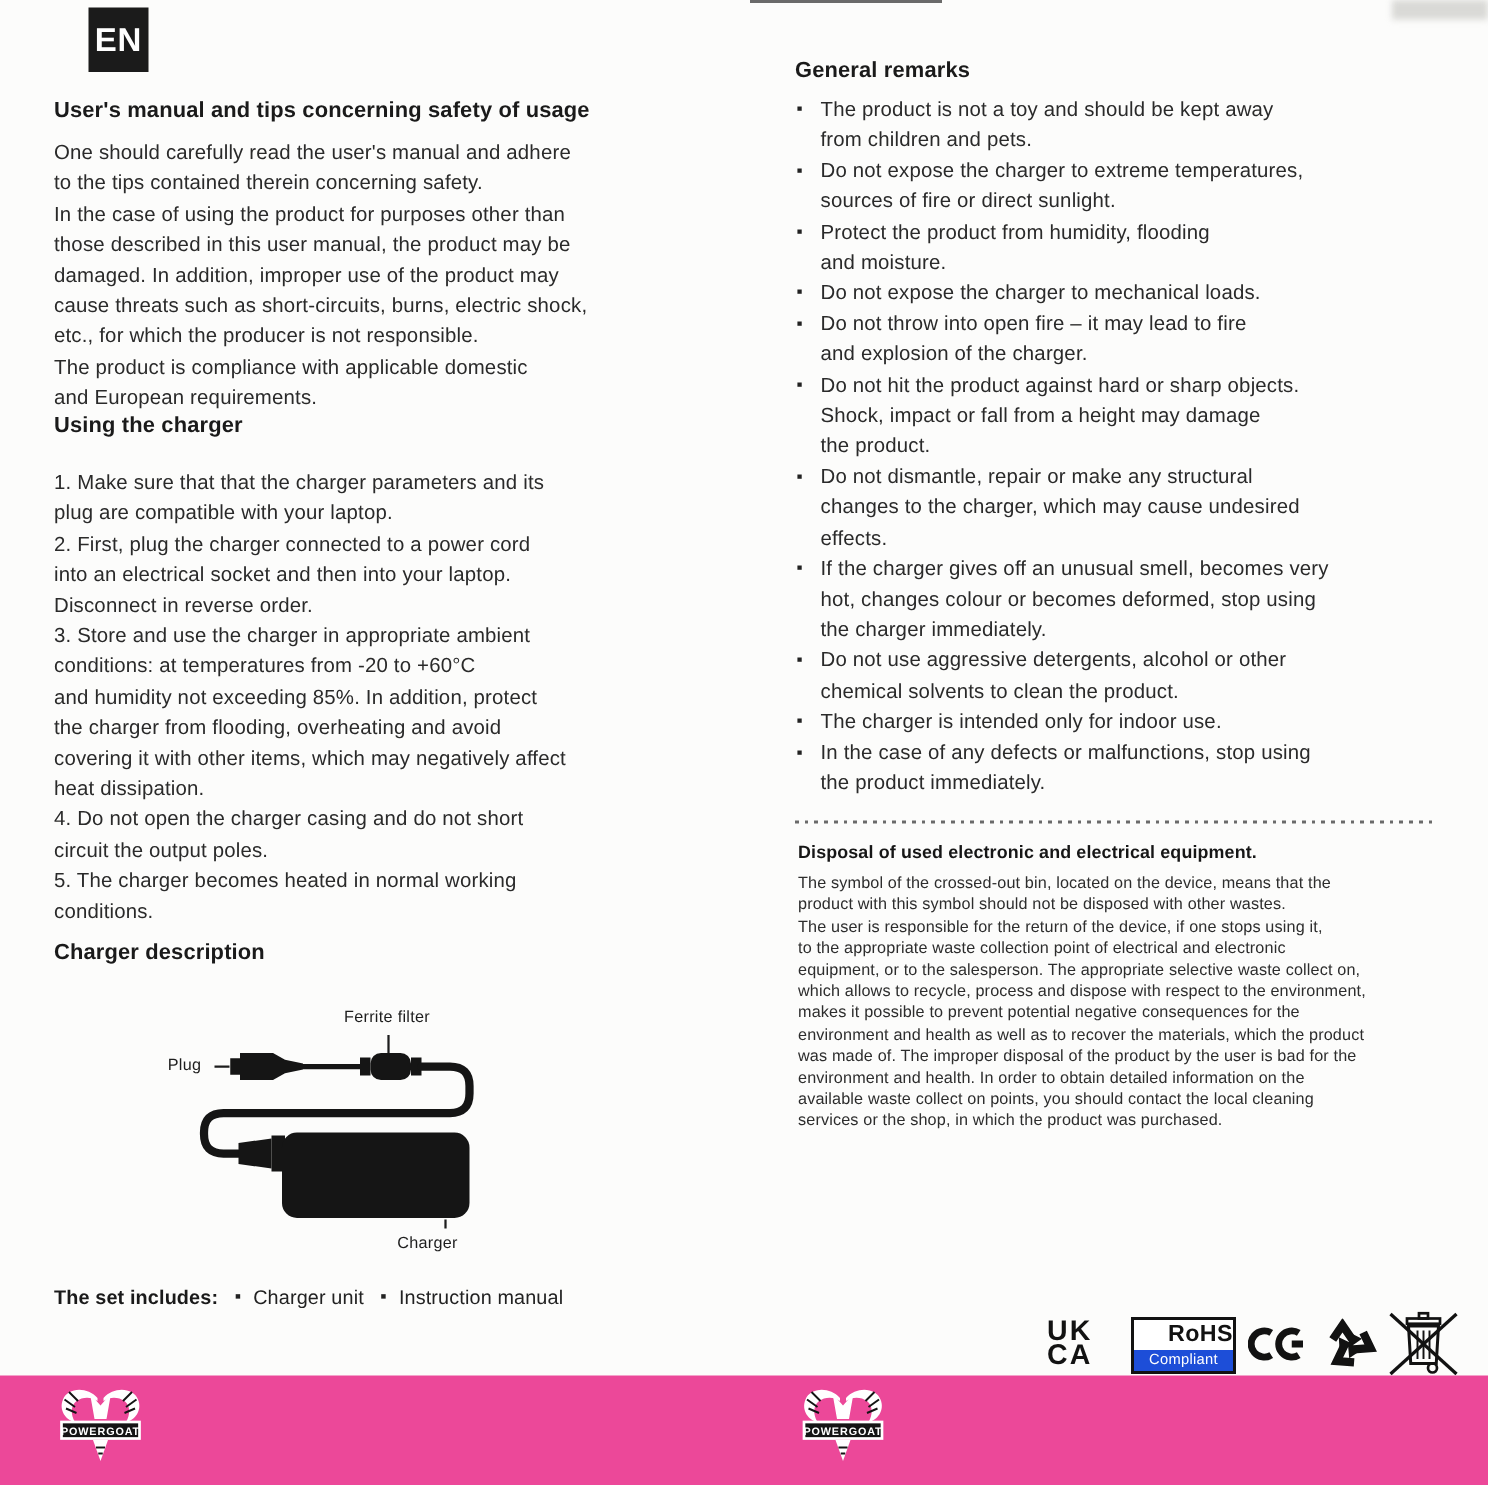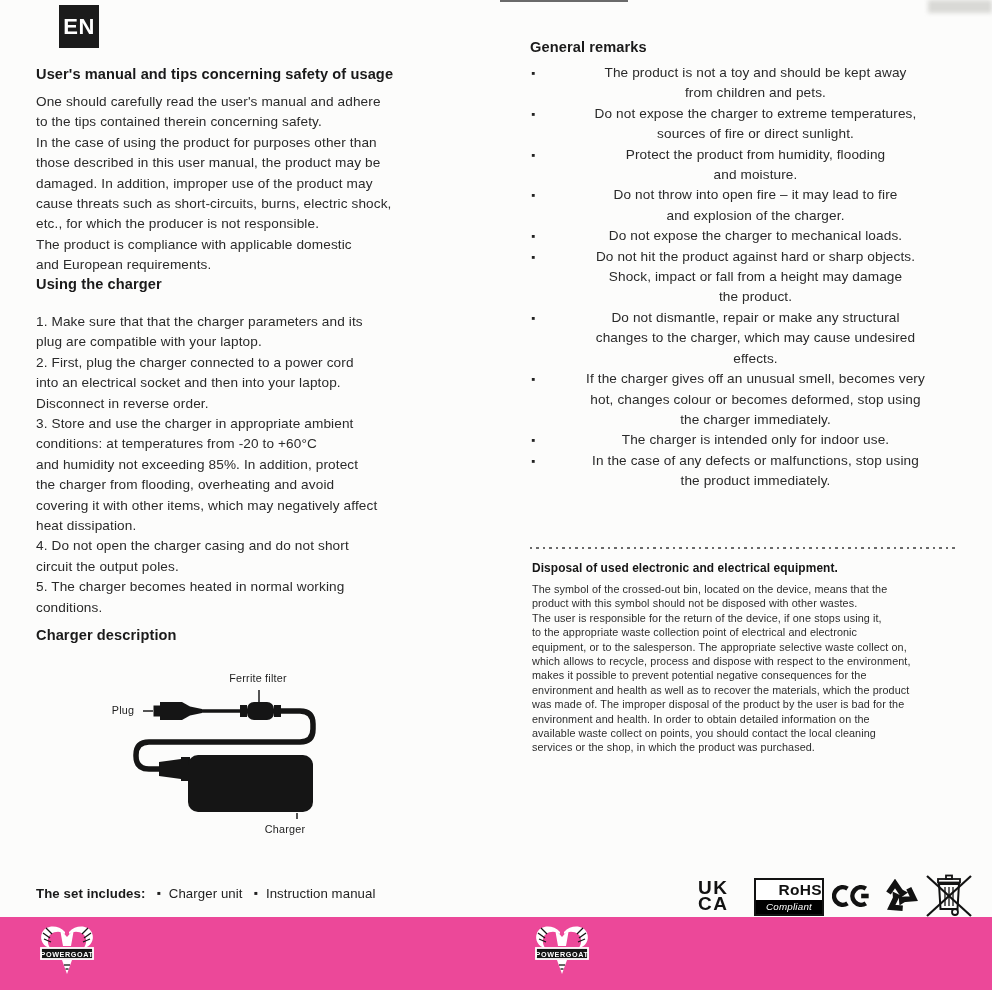--- a/index.html
+++ b/index.html
@@ -30,26 +30,26 @@
   .using-body{left:36px;top:312px;width:478px;}
   .desc-title{left:36px;top:627px;}
   
   .diagram{left:55px;top:660px;width:360px;height:192px;}
   .diagram svg{position:absolute;left:0;top:0;}
   .diag-label{position:absolute;font-size:10.8px;color:#1d1d1d;letter-spacing:.2px;}
   .lbl-ferrite{left:203px;top:12px;transform:translateX(-50%);}
   .lbl-plug{left:50px;top:44px;width:36px;text-align:center;}
   .lbl-charger{left:230px;top:163px;transform:translateX(-50%);}
   
-  .set-line{left:36px;top:857px;font-size:13.2px;letter-spacing:.1px;color:#222;margin-top:29px;}
+  .set-line{left:36px;top:857px;font-size:13.2px;letter-spacing:.1px;color:#222;}
   .set-label{font-weight:bold;color:#1a1a1a;}
   .sq::before{content:"▪";font-size:12px;margin:0 8px 0 11px;position:relative;top:-1px;}
   
   .remarks-title{left:530px;top:39px;}
-  .remarks-list{left:530px;top:63px;width:434px;margin:0;padding:0;list-style:none;text-align:center;}
+  .remarks-list{left:530px;top:63px;width:434px;margin:0;padding:0;list-style:none;}
   .remarks-list li{
     position:relative;padding-left:17px;margin:0;
     font-size:13.6px;line-height:20.4px;letter-spacing:.12px;color:#2a2a2a;
     white-space:pre-line;
   }
   .remarks-list li::before{content:"▪";position:absolute;left:1px;top:0;font-size:11.5px;color:#222;}
   .divider{
     left:530px;top:547px;width:426px;height:1.5px;
     background:repeating-linear-gradient(90deg,#6a6a6a 0 2.5px,transparent 2.5px 6.5px);
   }
@@ -57,21 +57,21 @@
   .disposal-body{
     left:532px;top:582px;width:442px;
     font-size:10.8px;line-height:14.4px;letter-spacing:.1px;color:#2d2d2d;white-space:pre-line;
   }
   
   .marks{left:698px;top:845px;width:282px;height:50px;margin-top:27px;}
   .mark{position:absolute;}
   .ukca{left:0;top:8px;font-weight:bold;font-size:19px;line-height:15.5px;letter-spacing:1.5px;color:#121212;}
   .rohs{left:56px;top:6px;width:66px;border:2.5px solid #121212;background:#fff;}
   .rohs-top{font-weight:bold;font-size:15.5px;color:#121212;text-align:right;line-height:20px;letter-spacing:.3px;}
-  .rohs-bottom{background:#000000;color:#fff;font-size:9.8px;text-align:center;line-height:13.5px;letter-spacing:.2px;font-style:italic;}
+  .rohs-bottom{background:#1d4ed8;color:#fff;font-size:9.8px;text-align:center;line-height:13.5px;letter-spacing:.2px;}
   .ce{left:134px;top:9px;}
   .recycle{left:184px;top:7px;}
   .weee{left:226px;top:0;}
   
   .footer-bar{left:0;top:917px;width:992px;height:73px;background:#ec4899;}
   .goat{position:absolute;top:5px;}
   .goat-1{left:38px;}
   .goat-2{left:533px;}
   
   .artifact-line{left:500px;top:0;width:128px;height:2px;background:#3a3a3a;opacity:.75;}
@@ -151,32 +151,34 @@
 </div>
 
 <div class="abs h1 remarks-title">General remarks</div>
 <ul class="abs remarks-list">
   <li>The product is not a toy and should be kept away
 from children and pets.</li>
   <li>Do not expose the charger to extreme temperatures,
 sources of fire or direct sunlight.</li>
   <li>Protect the product from humidity, flooding
 and moisture.</li>
+  <li>Do not expose the charger to mechanical loads.</li>
   <li>Do not throw into open fire – it may lead to fire
 and explosion of the charger.</li>
-  <li>Do not expose the charger to mechanical loads.</li>
   <li>Do not hit the product against hard or sharp objects.
 Shock, impact or fall from a height may damage
 the product.</li>
   <li>Do not dismantle, repair or make any structural
 changes to the charger, which may cause undesired
 effects.</li>
   <li>If the charger gives off an unusual smell, becomes very
 hot, changes colour or becomes deformed, stop using
 the charger immediately.</li>
+  <li>Do not use aggressive detergents, alcohol or other
+chemical solvents to clean the product.</li>
   <li>The charger is intended only for indoor use.</li>
   <li>In the case of any defects or malfunctions, stop using
 the product immediately.</li>
 </ul>
 
 <div class="abs divider"></div>
 
 <div class="abs disposal-title">Disposal of used electronic and electrical equipment.</div>
 <div class="abs disposal-body">The symbol of the crossed-out bin, located on the device, means that the
 product with this symbol should not be disposed with other wastes.

